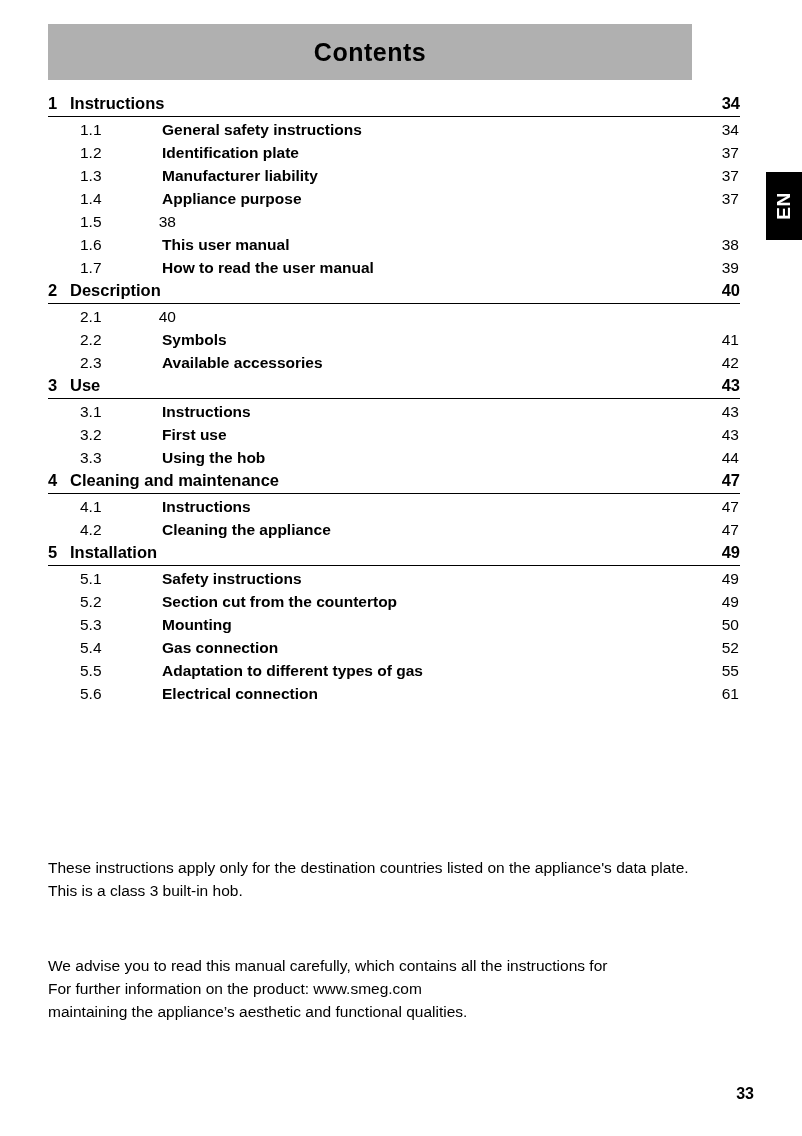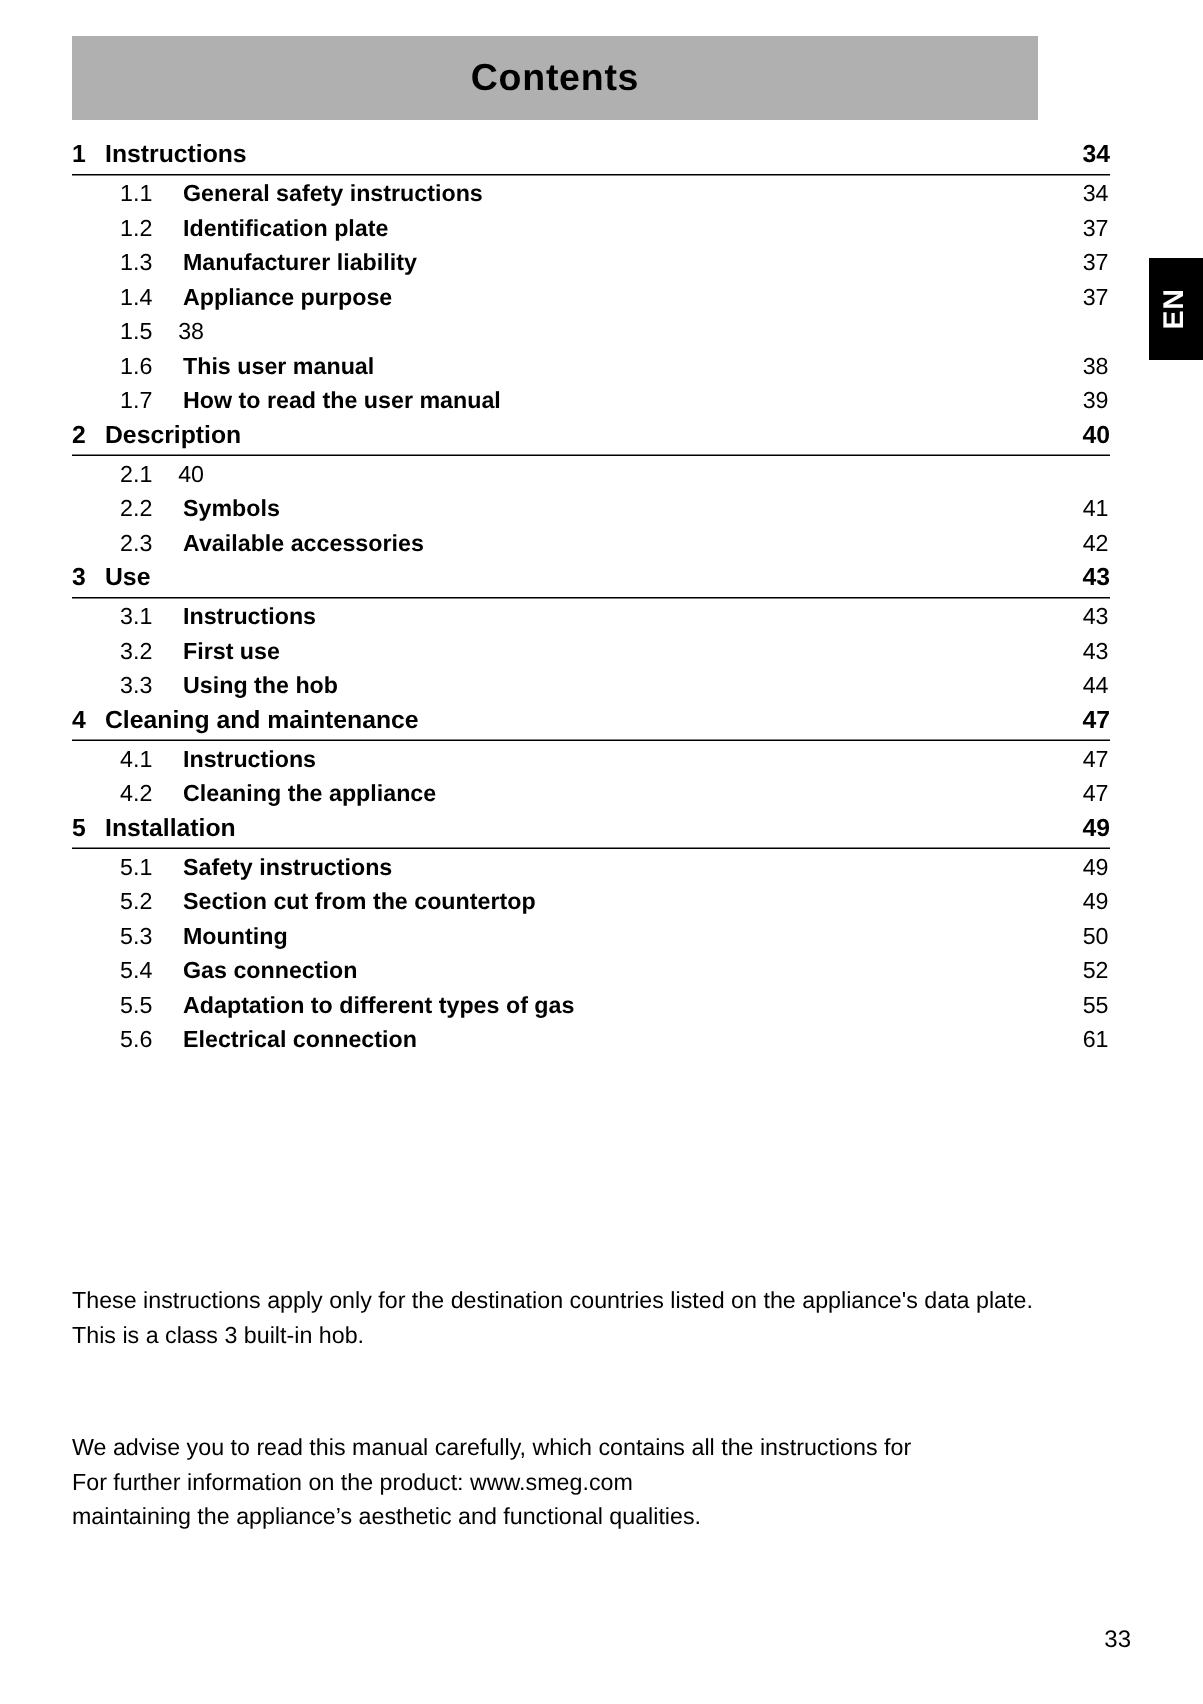--- a/index.html
+++ b/index.html
@@ -96,20 +96,21 @@
   .chapter.right-page .pg {
     width: 40px;
     text-align: right;
   }
 
   .entry {
     display: flex;
     align-items: baseline;
     font-size: 15.5px;
     padding: 2.5px 0 2.5px 0;
+    gap: 40px;
   }
   .entry .num {
     width: 42px;
     flex: 0 0 42px;
     padding-left: 32px;
     box-sizing: border-box;
   }
   .entry .ttl {
     flex: 1 1 auto;
     padding-left: 32px;
@@ -135,20 +136,21 @@
   }
   .notes .gap {
     height: 52px;
   }
 
   .page-number {
     position: absolute;
     right: 48px;
     top: 1085px;
     font-size: 16px;
+    font-weight: bold;
   }
 </style>
 </head>
 <body>
 
 <div class="page">
 
   <div class="header-bar">
     <div class="header-title">Contents</div>
   </div>

